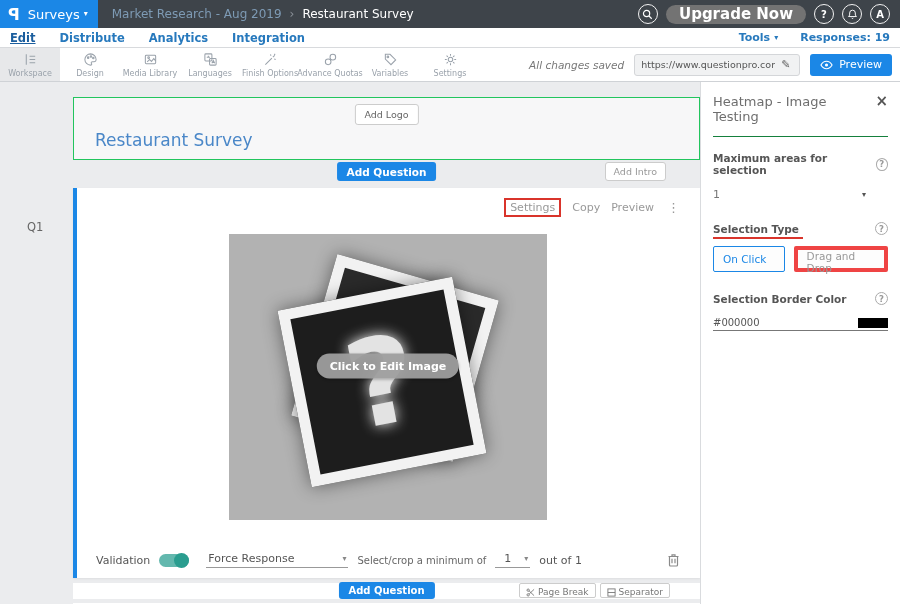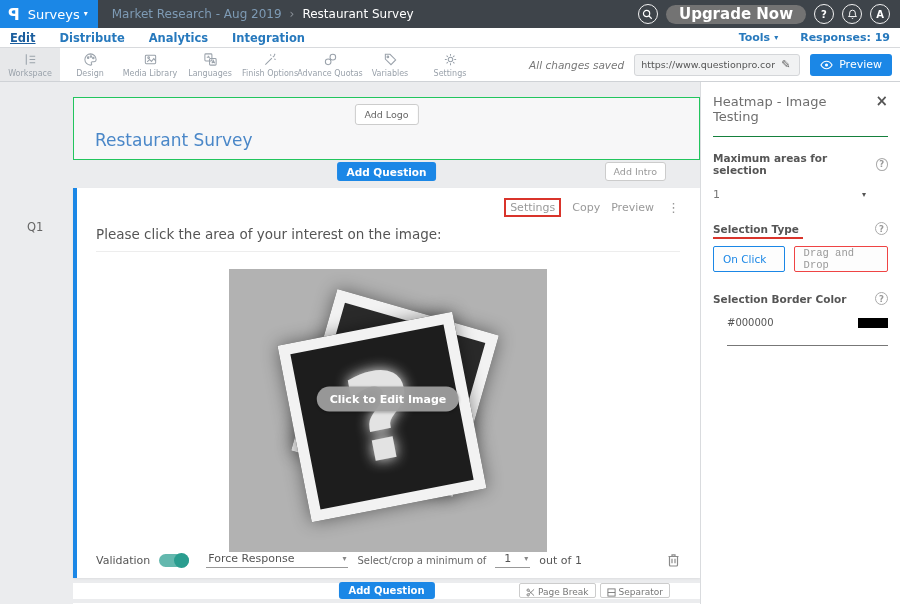--- a/index.html
+++ b/index.html
@@ -92,22 +92,22 @@
   .sb-close { font-size:15px; font-weight:bold; color:#555; cursor:pointer; line-height:1; }
   .sb-label-row { display:flex; align-items:center; justify-content:space-between; margin-top:15px; }
   .sb-label { font-size:10.5px; font-weight:bold; color:#555; position:relative; }
   .red-underline { position:absolute; left:0; right:-4px; bottom:-4px; height:2px; background:#d9342b; }
   .help-circle { width:13px; height:13px; border:1px solid #aaa; border-radius:50%; color:#999; font-size:8.5px; font-weight:bold; display:flex; align-items:center; justify-content:center; cursor:pointer; }
   .sb-select { display:flex; align-items:center; margin-top:12px; font-size:11px; color:#777; cursor:pointer; }
   .sb-select .caret { margin-left:auto; margin-right:22px; color:#555; }
   .sb-btn-row { display:flex; gap:9px; margin-top:11px; }
   .sb-btn { font-size:10.5px; height:26px; padding:0 9px; border-radius:2px; background:#fdfdfd; font-family:inherit; text-align:left; cursor:pointer; }
   .sb-btn.selected { border:1px solid #1b87e6; color:#1b87e6; width:72px; }
-  .sb-btn.unselected { border:1px solid #ef4444; color:#999; width:95px;font-family:Liberation Mono, monospace; }
-  .color-row { display:flex; align-items:center; margin-top:12px; border-bottom:1px solid #777; padding-bottom:17px;margin-left:14px; }
+  .sb-btn.unselected { border:4px solid #ef4444; color:#999; width:95px; }
+  .color-row { display:flex; align-items:center; margin-top:12px; border-bottom:1px solid #777; padding-bottom:2px; }
   .color-value { font-size:10px; color:#555; }
   .color-swatch { margin-left:auto; width:30px; height:10px; background:#000; cursor:pointer; }
 </style>
 </head>
 <body>
 
 <div class="topbar">
   <div class="logo-block">
     <span class="logo-p">P</span>
     <span class="app-menu">
@@ -250,21 +250,20 @@
         <button class="add-intro-btn">Add Intro</button>
       </div>
 
       <div class="question-card">
         <div class="action-row">
           <span class="action-link highlight">Settings</span>
           <span class="action-link">Copy</span>
           <span class="action-link">Preview</span>
           <span class="kebab">⋮</span>
         </div>
-        <div class="question-text">Please click the area of your interest on the image:</div>
 
         <div class="img-placeholder">
           <div class="frame frame-back"></div>
           <div class="frame frame-front">
             <span class="big-qmark">?</span>
           </div>
           <button class="edit-img-btn">Click to Edit Image</button>
         </div>
 
         <div class="validation-row">

